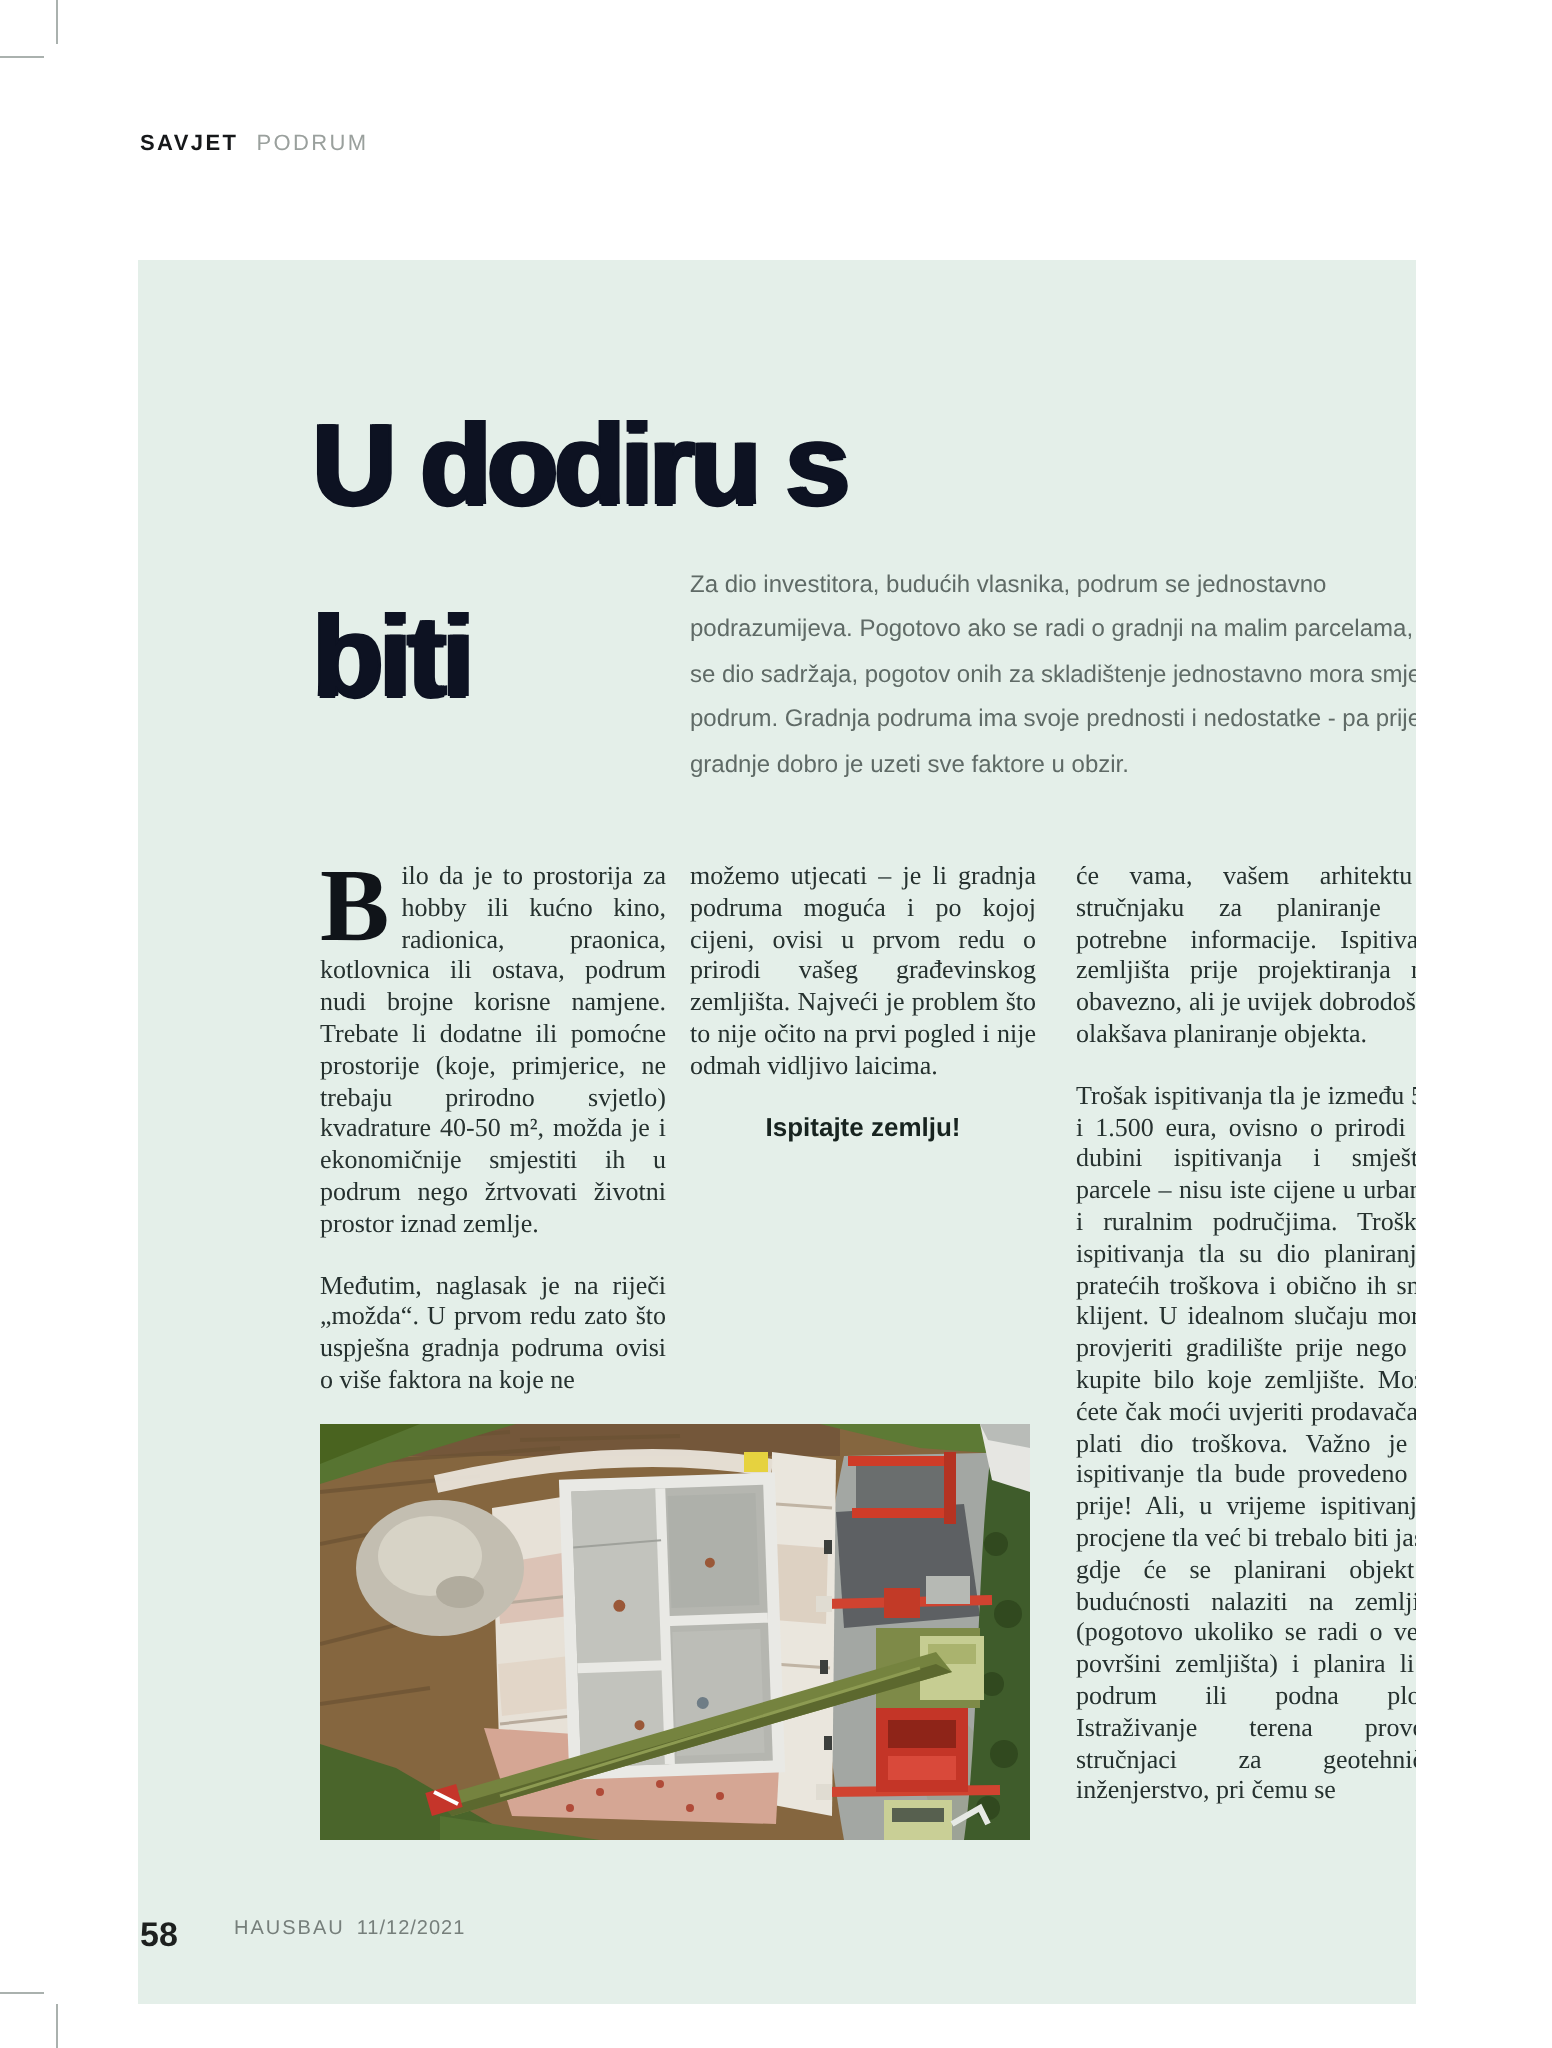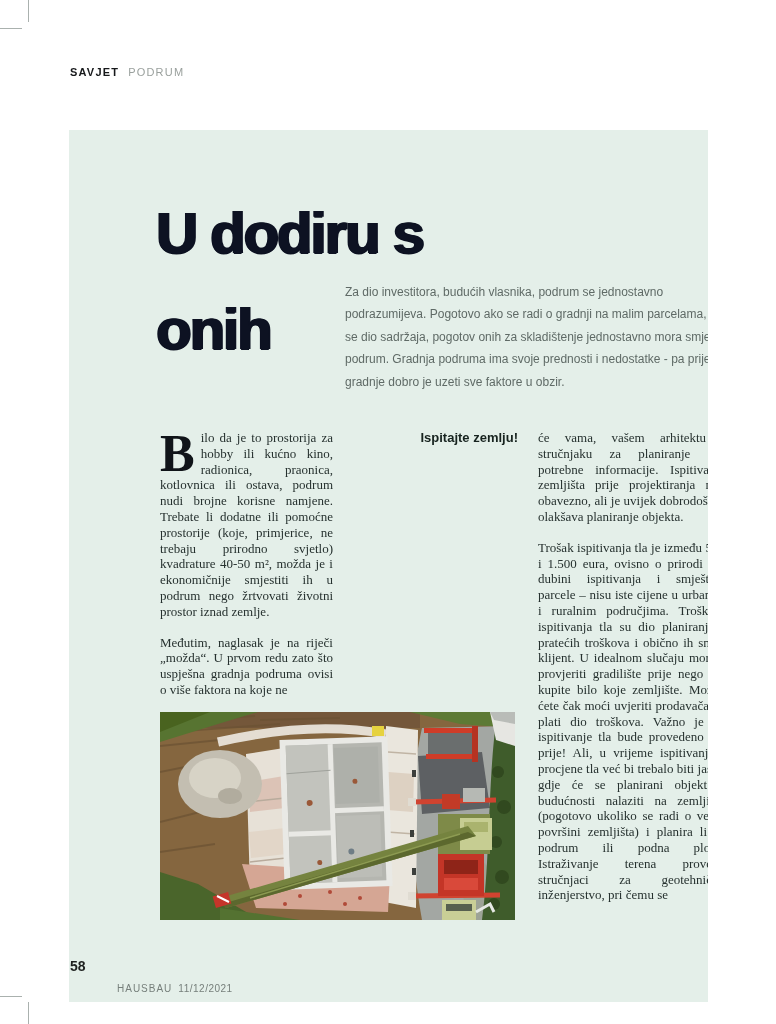--- a/index.html
+++ b/index.html
@@ -22,27 +22,27 @@
   
   .col{position:absolute;top:430px;font-family:"Liberation Serif",serif;
        font-size:13px;line-height:15.8px;color:#26312f;text-align:justify;}
   .col p{margin:0 0 15px 0;}
   .col1{left:160px;width:173px;}
   .col2{left:345px;width:173px;}
   .col3{left:538px;width:187px;}
   .dropcap{float:left;font-family:"Liberation Serif",serif;font-weight:bold;
            font-size:52px;line-height:41px;padding:3px 6px 0 0;color:#101419;}
   .subhead{font-family:"Liberation Sans",sans-serif;font-weight:bold;
-           font-size:13px;color:#17231f;margin:0 0 3px 0;text-align:right;}
+           font-size:13px;color:#17231f;margin:0 0 3px 0;text-align:center;}
   
   .photo{position:absolute;left:160px;top:712px;width:355px;height:208px;overflow:hidden;}
   .photo svg{display:block;}
   
-  .folio{position:absolute;left:70px;top:958px;font-size:14px;font-weight:bold;color:#1d201f;text-align:center;}
-  .credit{position:absolute;left:117px;top:959px;font-size:10px;color:#767f7b;letter-spacing:1px;margin-top:24px;}
+  .folio{position:absolute;left:70px;top:958px;font-size:17px;font-weight:bold;color:#1d201f;text-align:center;}
+  .credit{position:absolute;left:117px;top:959px;font-size:10px;color:#767f7b;letter-spacing:1px;}
   .credit .iss{margin-left:6px;letter-spacing:0.5px;}
 </style>
 </head>
 <body>
 
 <div class="page">
 
   <div class="mark" style="left:28px;top:0;width:1px;height:22px;"></div>
   <div class="mark" style="left:0;top:28px;width:22px;height:1px;"></div>
   <div class="mark" style="left:747px;top:0;width:1px;height:22px;"></div>
@@ -51,30 +51,31 @@
   <div class="mark" style="left:0;top:996px;width:22px;height:1px;"></div>
   <div class="mark" style="left:747px;top:1002px;width:1px;height:22px;"></div>
   <div class="mark" style="left:754px;top:996px;width:22px;height:1px;"></div>
 
   <div class="mint"></div>
 
   <div class="kicker">
     <span class="sec">SAVJET</span><span class="top">PODRUM</span>
   </div>
 
-  <h1 class="title"><span>U dodiru s</span><br><span>onih</span></h1>
+  <h1 class="title"><span>U dodiru s</span><br><span>biti</span></h1>
 
   <p class="intro">Za dio investitora, budućih vlasnika, podrum se jednostavno podrazumijeva. Pogotovo ako se radi o gradnji na malim parcelama, gdje se dio sadržaja, pogotov onih za skladištenje jednostavno mora smjestiti u podrum. Gradnja podruma ima svoje prednosti i nedostatke - pa prije gradnje dobro je uzeti sve faktore u obzir.</p>
 
   <div class="col col1">
     <p><span class="dropcap">B</span><span>ilo da je to prostorija za hobby ili kućno kino, radionica, praonica, kotlovnica ili ostava, podrum nudi brojne korisne namjene. Trebate li dodatne ili pomoćne prostorije (koje, primjerice, ne trebaju prirodno svjetlo) kvadrature 40-50 m², možda je i ekonomičnije smjestiti ih u podrum nego žrtvovati životni prostor iznad zemlje.</span></p>
     <p>Međutim, naglasak je na riječi „možda“. U prvom redu zato što uspješna gradnja podruma ovisi o više faktora na koje ne</p>
   </div>
 
   <div class="col col2">
+    <p>možemo utjecati – je li gradnja podruma moguća i po kojoj cijeni, ovisi u prvom redu o prirodi vašeg građevinskog zemljišta. Najveći je problem što to nije očito na prvi pogled i nije odmah vidljivo laicima.</p>
     <h3 class="subhead">Ispitajte zemlju!</h3>
   </div>
 
   <div class="col col3">
     <p>će vama, vašem arhitektu i stručnjaku za planiranje sve potrebne informacije. Ispitivanje zemljišta prije projektiranja nije obavezno, ali je uvijek dobrodošlo i olakšava planiranje objekta.</p>
     <p>Trošak ispitivanja tla je između 500 i 1.500 eura, ovisno o prirodi tla, dubini ispitivanja i smještaju parcele – nisu iste cijene u urbanim i ruralnim područjima. Troškovi ispitivanja tla su dio planiranja i pratećih troškova i obično ih snosi klijent. U idealnom slučaju morate provjeriti gradilište prije nego što kupite bilo koje zemljište. Možda ćete čak moći uvjeriti prodavača da plati dio troškova. Važno je da ispitivanje tla bude provedeno što prije! Ali, u vrijeme ispitivanja i procjene tla već bi trebalo biti jasno gdje će se planirani objekt u budućnosti nalaziti na zemljištu (pogotovo ukoliko se radi o većoj površini zemljišta) i planira li se podrum ili podna ploča. Istraživanje terena provode stručnjaci za geotehničko inženjerstvo, pri čemu se</p>
   </div>
 
   <div class="photo">
     <svg width="355" height="208" viewBox="0 0 355 208" xmlns="http://www.w3.org/2000/svg">

